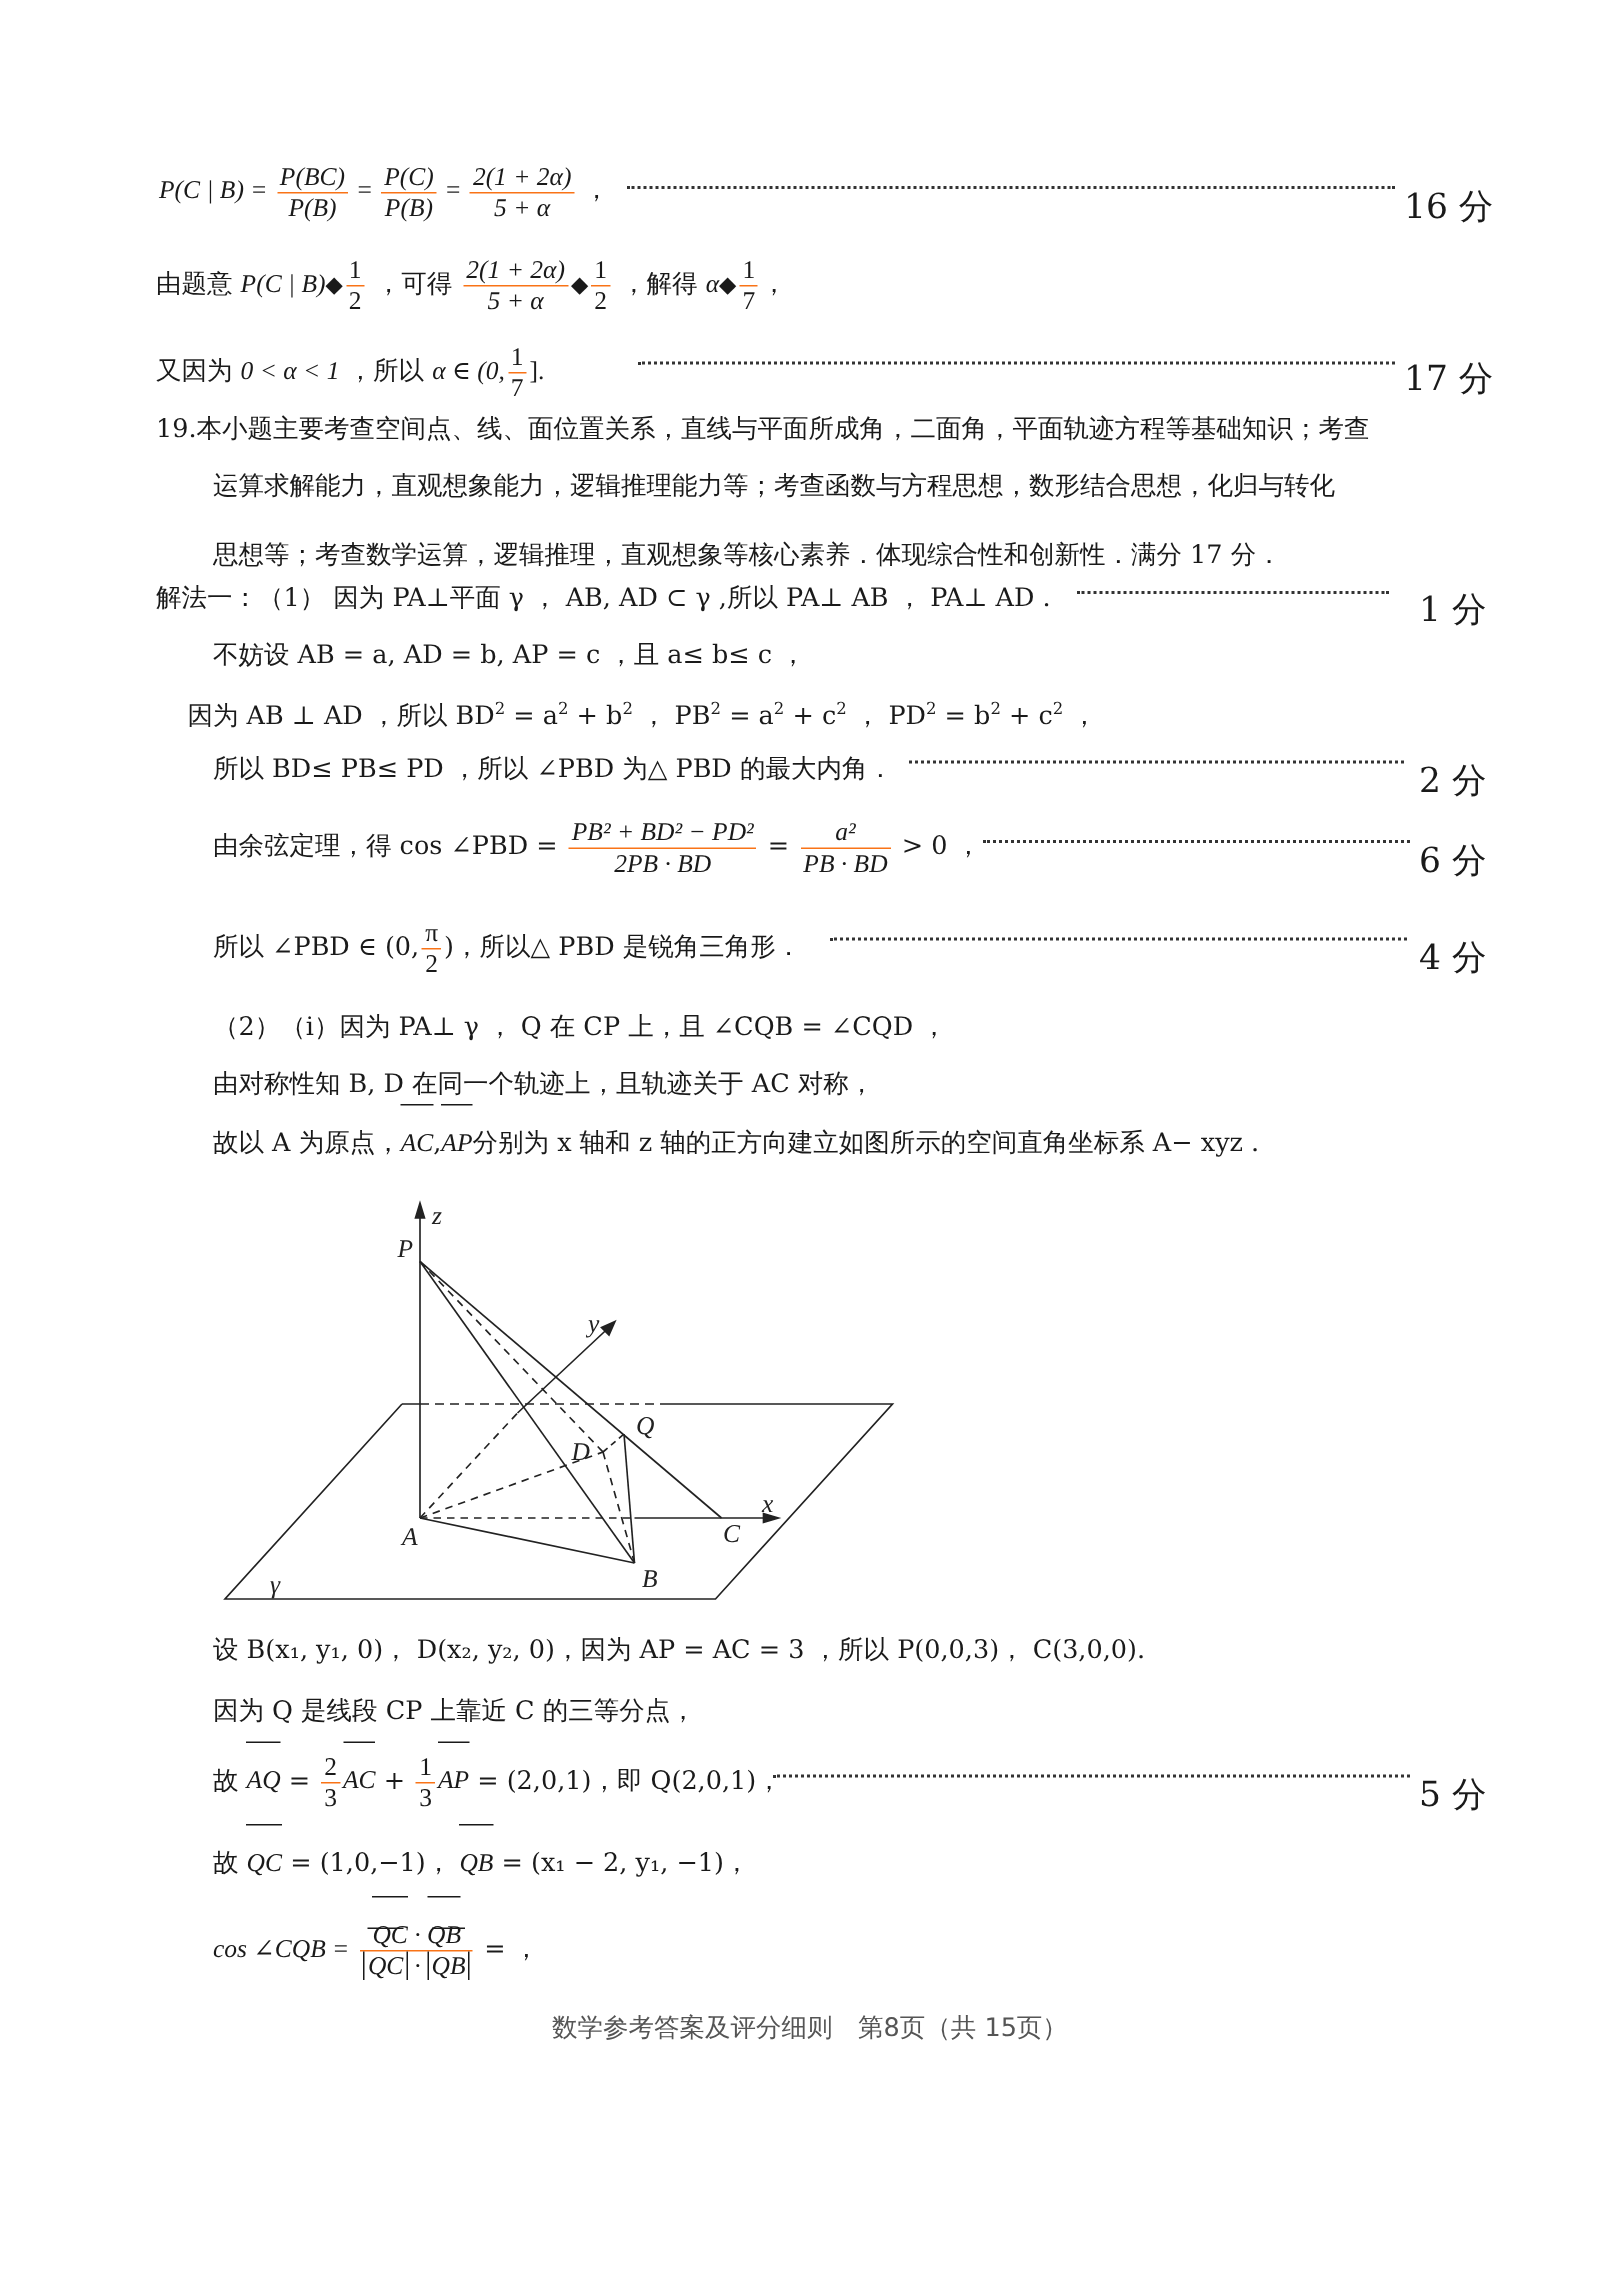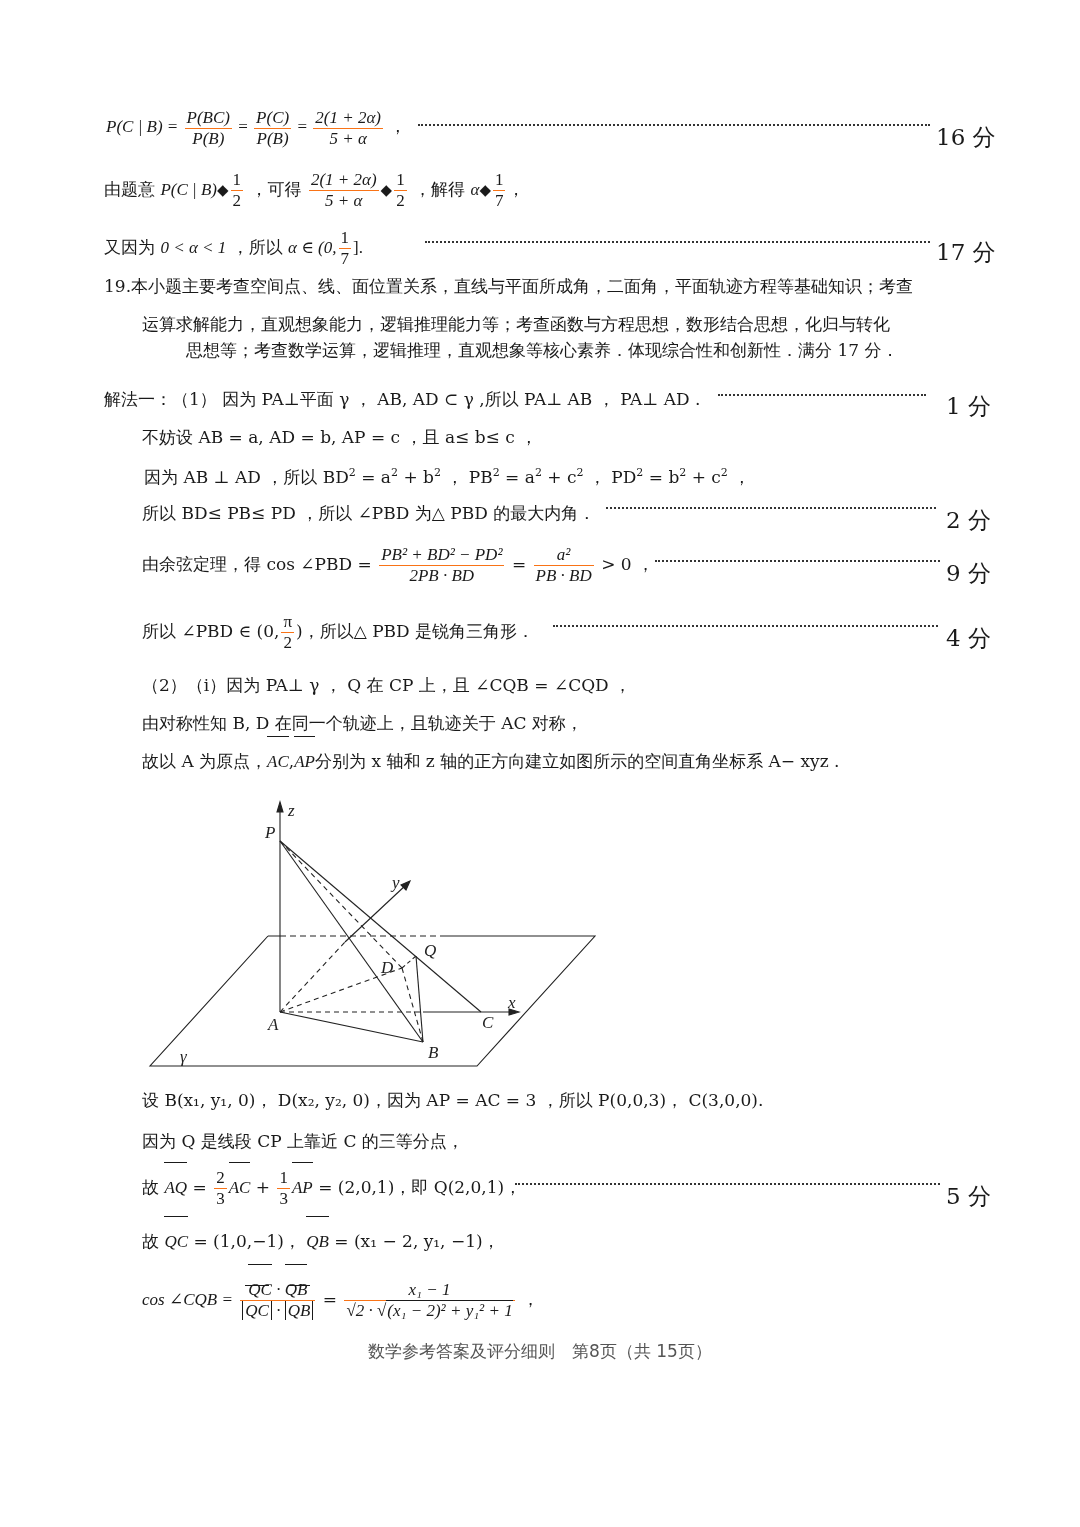--- a/index.html
+++ b/index.html
@@ -49,45 +49,45 @@
   <span>又因为</span>
   <span class="math">0 &lt; α &lt; 1</span>
   <span>，所以</span>
   <span class="math">α ∈ (0,</span><span class="frac math rm"><span class="num">1</span><span>7</span></span><span class="math rm">].</span>
 </div>
 <div class="dots" style="top:241px;left:425px;width:505px;"></div>
 <div class="score" style="top:237px;left:936px;">17 分</div>
 
 <div class="line" style="top:278px;left:104px;">19.本小题主要考查空间点、线、面位置关系，直线与平面所成角，二面角，平面轨迹方程等基础知识；考查</div>
 <div class="line" style="top:316px;left:142px;">运算求解能力，直观想象能力，逻辑推理能力等；考查函数与方程思想，数形结合思想，化归与转化</div>
-<div class="line" style="top:342px;left:142px;margin-left:44px;">思想等；考查数学运算，逻辑推理，直观想象等核心素养．体现综合性和创新性．满分 17 分．</div>
+<div class="line" style="top:362px;left:142px;">思想等；考查数学运算，逻辑推理，直观想象等核心素养．体现综合性和创新性．满分 17 分．</div>
 
 <div class="line" style="top:391px;left:104px;">解法一：（1） 因为 PA⊥平面 γ ， AB, AD ⊂ γ ,所以 PA⊥ AB ， PA⊥ AD .</div>
 <div class="dots" style="top:394px;left:718px;width:208px;"></div>
 <div class="score" style="top:391px;left:946px;">1 分</div>
 
 <div class="line" style="top:429px;left:142px;">不妨设 AB = a, AD = b, AP = c ，且 a≤ b≤ c ，</div>
 
-<div class="line" style="top:467px;left:144px;">
+<div class="line" style="top:467px;left:125px;">
   <span>因为 AB ⊥ AD ，所以 BD</span><span class="sup">2</span><span> = a</span><span class="sup">2</span><span> + b</span><span class="sup">2</span><span> ， PB</span><span class="sup">2</span><span> = a</span><span class="sup">2</span><span> + c</span><span class="sup">2</span><span> ， PD</span><span class="sup">2</span><span> = b</span><span class="sup">2</span><span> + c</span><span class="sup">2</span><span> ，</span>
 </div>
 
 <div class="line" style="top:505px;left:142px;">所以 BD≤ PB≤ PD ，所以 ∠PBD 为△ PBD 的最大内角．</div>
 <div class="dots" style="top:507px;left:606px;width:330px;"></div>
 <div class="score" style="top:505px;left:946px;">2 分</div>
 
 <div class="line" style="top:545px;left:142px;">
   <span>由余弦定理，得 cos ∠PBD =</span>
   <span class="frac math"><span class="num">PB² + BD² − PD²</span><span>2PB · BD</span></span>
   <span>=</span>
   <span class="frac math"><span class="num">a²</span><span>PB · BD</span></span>
   <span>&gt; 0 ，</span>
 </div>
 <div class="dots" style="top:560px;left:655px;width:285px;"></div>
-<div class="score" style="top:558px;left:946px;">9 分</div>
+<div class="score" style="top:558px;left:946px;">6 分</div>
 
 <div class="line" style="top:612px;left:142px;">
   <span>所以 ∠PBD ∈ (0,</span><span class="frac math rm"><span class="num">π</span><span>2</span></span><span>)，所以△ PBD 是锐角三角形．</span>
 </div>
 <div class="dots" style="top:625px;left:553px;width:385px;"></div>
 <div class="score" style="top:623px;left:946px;">4 分</div>
 
 <div class="line" style="top:677px;left:142px;">（2）（i）因为 PA⊥ γ ， Q 在 CP 上，且 ∠CQB = ∠CQD ，</div>
 <div class="line" style="top:715px;left:142px;">由对称性知 B, D 在同一个轨迹上，且轨迹关于 AC 对称，</div>
 <div class="line" style="top:753px;left:142px;">
@@ -163,20 +163,16 @@
   <span>= (x₁ − 2, y₁, −1)，</span>
 </div>
 
 <div class="line" style="top:1280px;left:142px;">
   <span class="math">cos ∠CQB =</span>
   <span class="frac math">
     <span class="num"><span class="vec">QC</span><span> · </span><span class="vec">QB</span></span>
     <span><span class="abs"><span class="vec">QC</span></span><span> · </span><span class="abs"><span class="vec">QB</span></span></span>
   </span>
   <span>=</span>
-  <span class="frac math">
-    <span class="num">x₁ − 1</span>
-    <span><span>√2 · </span>√<span class="sqrt">(x₁ − 2)² + y₁² + 1</span></span>
-  </span>
   <span>，</span>
 </div>
 
 <div class="footer">数学参考答案及评分细则　第8页（共 15页）</div>
 
 </body></html>

